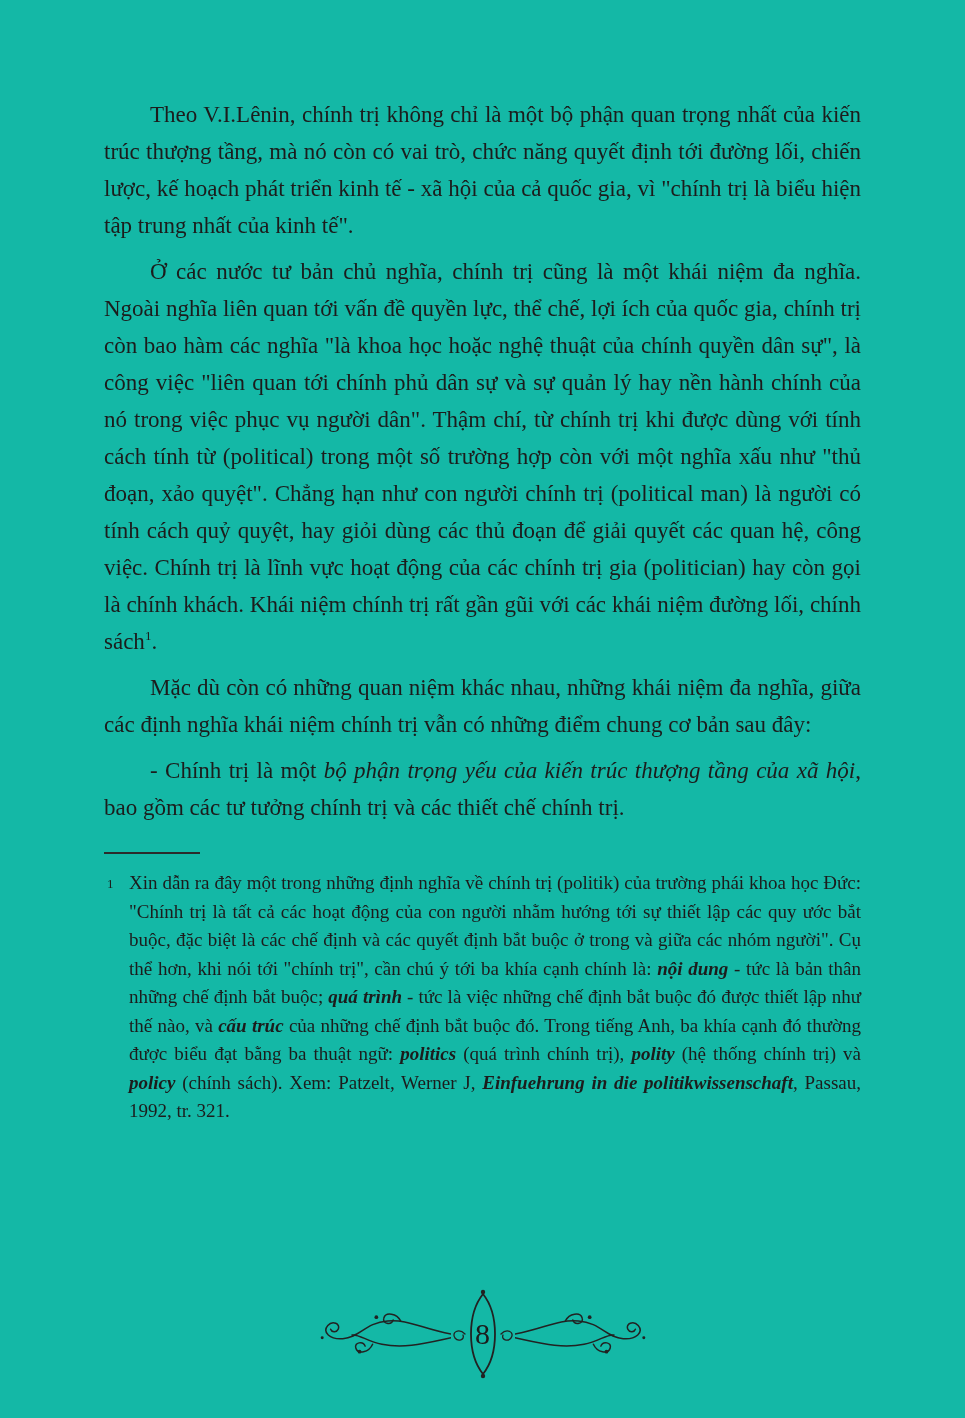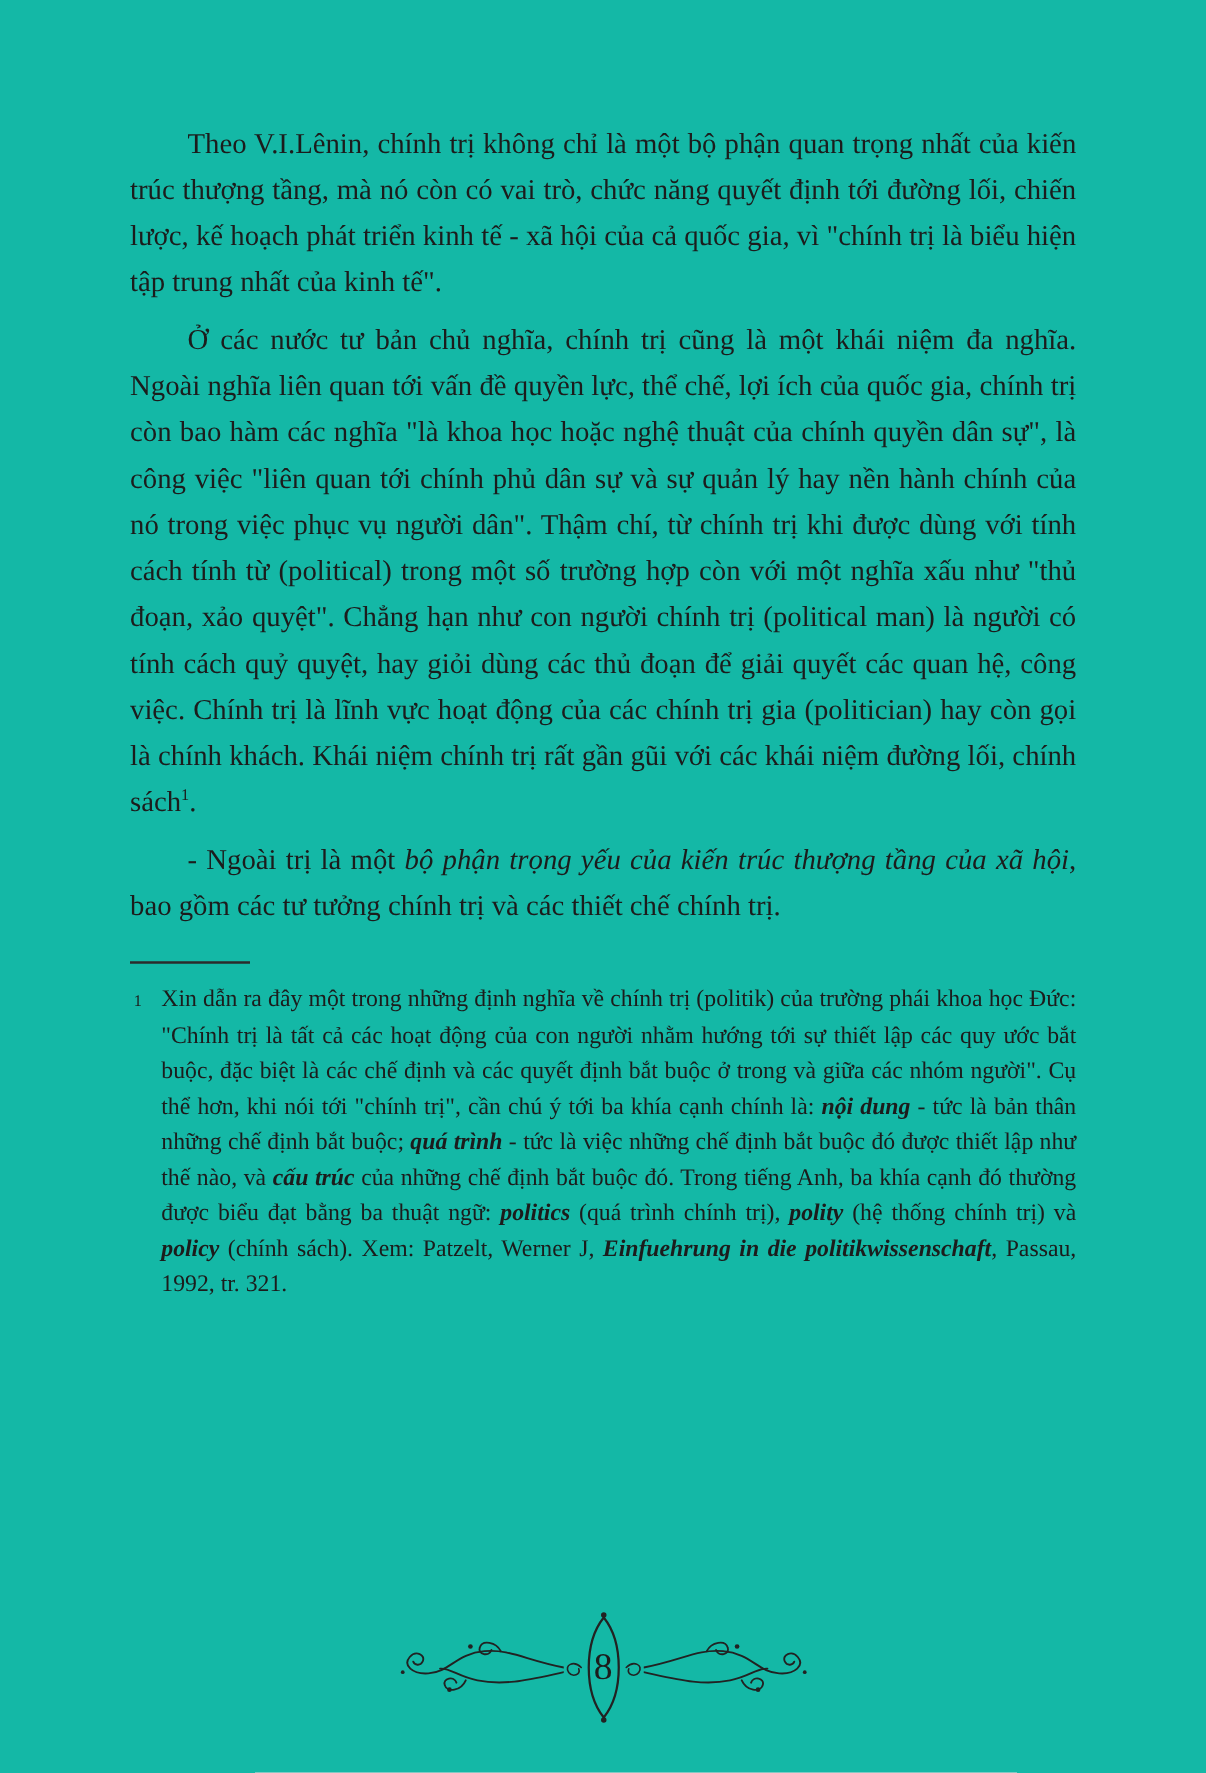--- a/index.html
+++ b/index.html
@@ -42,21 +42,22 @@
   }
 </style>
 </head>
 <body>
 
 <div class="page">
 
   <div class="body-text" id="paragraphs">
       <p><span>Theo V.I.Lênin, chính trị không chỉ là một bộ phận quan trọng nhất của kiến trúc thượng tầng, mà nó còn có vai trò, chức năng quyết định tới đường lối, chiến lược, kế hoạch phát triển kinh tế - xã hội của cả quốc gia, vì "chính trị là biểu hiện tập trung nhất của kinh tế".</span></p>
       <p><span>Ở các nước tư bản chủ nghĩa, chính trị cũng là một khái niệm đa nghĩa. Ngoài nghĩa liên quan tới vấn đề quyền lực, thể chế, lợi ích của quốc gia, chính trị còn bao hàm các nghĩa "là khoa học hoặc nghệ thuật của chính quyền dân sự", là công việc "liên quan tới chính phủ dân sự và sự quản lý hay nền hành chính của nó trong việc phục vụ người dân". Thậm chí, từ chính trị khi được dùng với tính cách tính từ (political) trong một số trường hợp còn với một nghĩa xấu như "thủ đoạn, xảo quyệt". Chẳng hạn như con người chính trị (political man) là người có tính cách quỷ quyệt, hay giỏi dùng các thủ đoạn để giải quyết các quan hệ, công việc. Chính trị là lĩnh vực hoạt động của các chính trị gia (politician) hay còn gọi là chính khách. Khái niệm chính trị rất gần gũi với các khái niệm đường lối, chính sách</span><sup class="fnref">1</sup><span>.</span></p>
-      <p><span>- Ngoài trị là một </span><em>bộ phận trọng yếu của kiến trúc thượng tầng của xã hội</em><span>, bao gồm các tư tưởng chính trị và các thiết chế chính trị.</span></p>
+      <p><span>Mặc dù còn có những quan niệm khác nhau, những khái niệm đa nghĩa, giữa các định nghĩa khái niệm chính trị vẫn có những điểm chung cơ bản sau đây:</span></p>
+      <p><span>- Chính trị là một </span><em>bộ phận trọng yếu của kiến trúc thượng tầng của xã hội</em><span>, bao gồm các tư tưởng chính trị và các thiết chế chính trị.</span></p>
     </div>
 
   <hr class="footnote-sep">
 
   <div class="footnote">
     <span class="fn-marker">1</span>
     <span class="fn-text" id="footnote-text"><span>Xin dẫn ra đây một trong những định nghĩa về chính trị (politik) của trường phái khoa học Đức: "Chính trị là tất cả các hoạt động của con người nhằm hướng tới sự thiết lập các quy ước bắt buộc, đặc biệt là các chế định và các quyết định bắt buộc ở trong và giữa các nhóm người". Cụ thể hơn, khi nói tới "chính trị", cần chú ý tới ba khía cạnh chính là: </span><em>nội dung</em><span> - tức là bản thân những chế định bắt buộc; </span><em>quá trình</em><span> - tức là việc những chế định bắt buộc đó được thiết lập như thế nào, và </span><em>cấu trúc</em><span> của những chế định bắt buộc đó. Trong tiếng Anh, ba khía cạnh đó thường được biểu đạt bằng ba thuật ngữ: </span><em>politics</em><span> (quá trình chính trị), </span><em>polity</em><span> (hệ thống chính trị) và </span><em>policy</em><span> (chính sách). Xem: Patzelt, Werner J, </span><em>Einfuehrung in die politikwissenschaft</em><span>, Passau, 1992, tr. 321.</span></span>
   </div>
 
   <div class="ornament">

